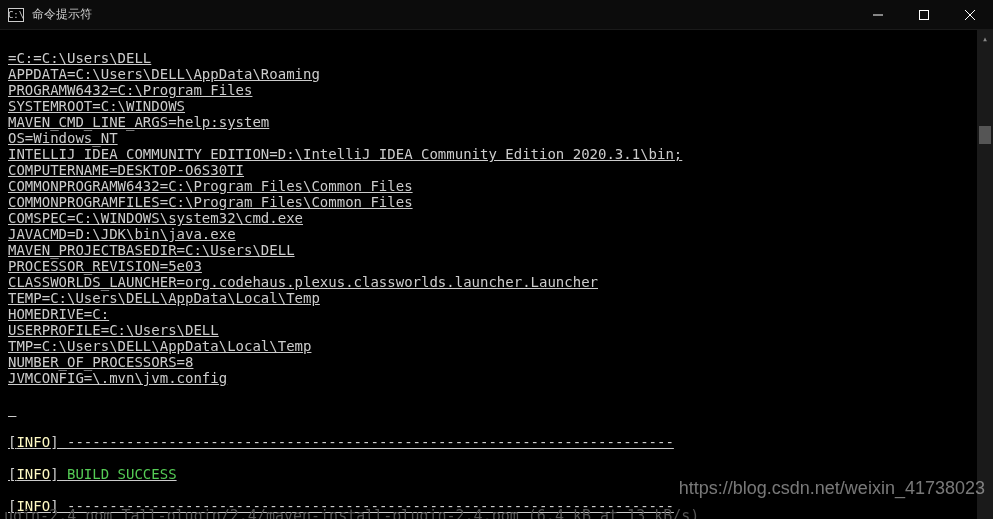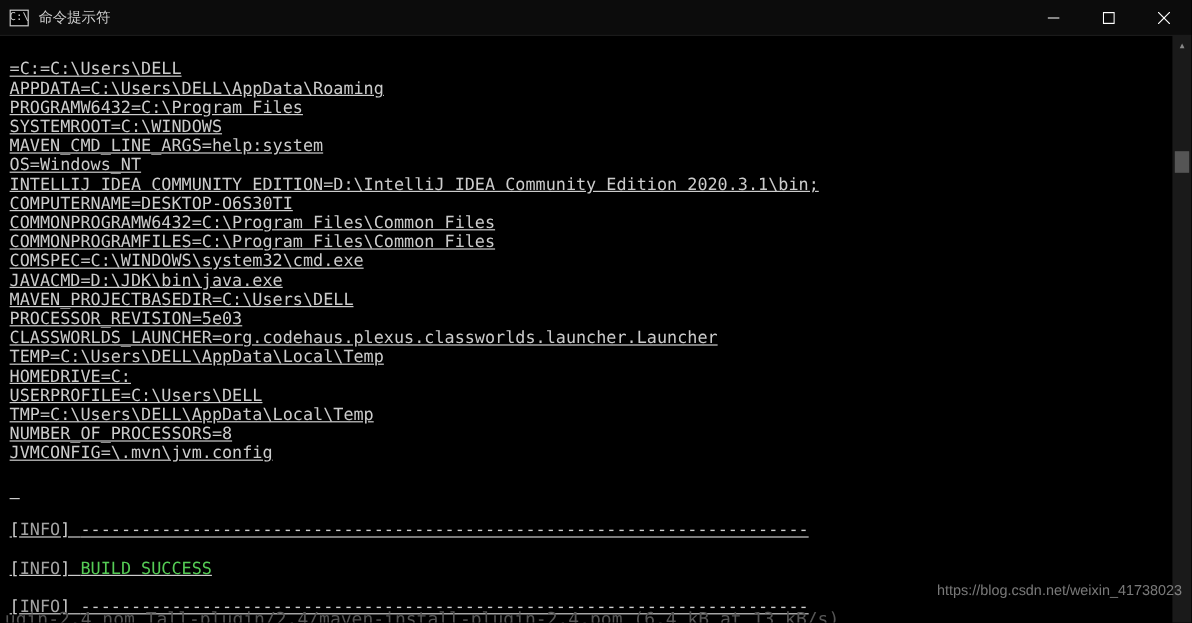--- a/index.html
+++ b/index.html
@@ -80,29 +80,29 @@
       font-size: 10px;
     }
     .scrollbar-thumb {
       position: absolute;
       right: 2px;
       top: 96px;
       width: 12px;
       height: 18px;
       background: #555;
     }
-    .info-tag { color: #a3a3a3; }
+    .info-tag { color: #fef9c3; }
     .build-success { color: #5c5; }
     .bracket { color: #ccc; }
     .watermark {
       position: absolute;
       right: 8px;
       bottom: 20px;
       color: rgba(200,200,200,0.6);
-      font-size: 12px;
+      font-size: 18px;
       font-family: Arial, sans-serif;
     }
     .bottom-dim {
       position: absolute;
       bottom: 0;
       left: 0;
       right: 0;
       height: 12px;
       color: #555;
       font-size: 15px;

